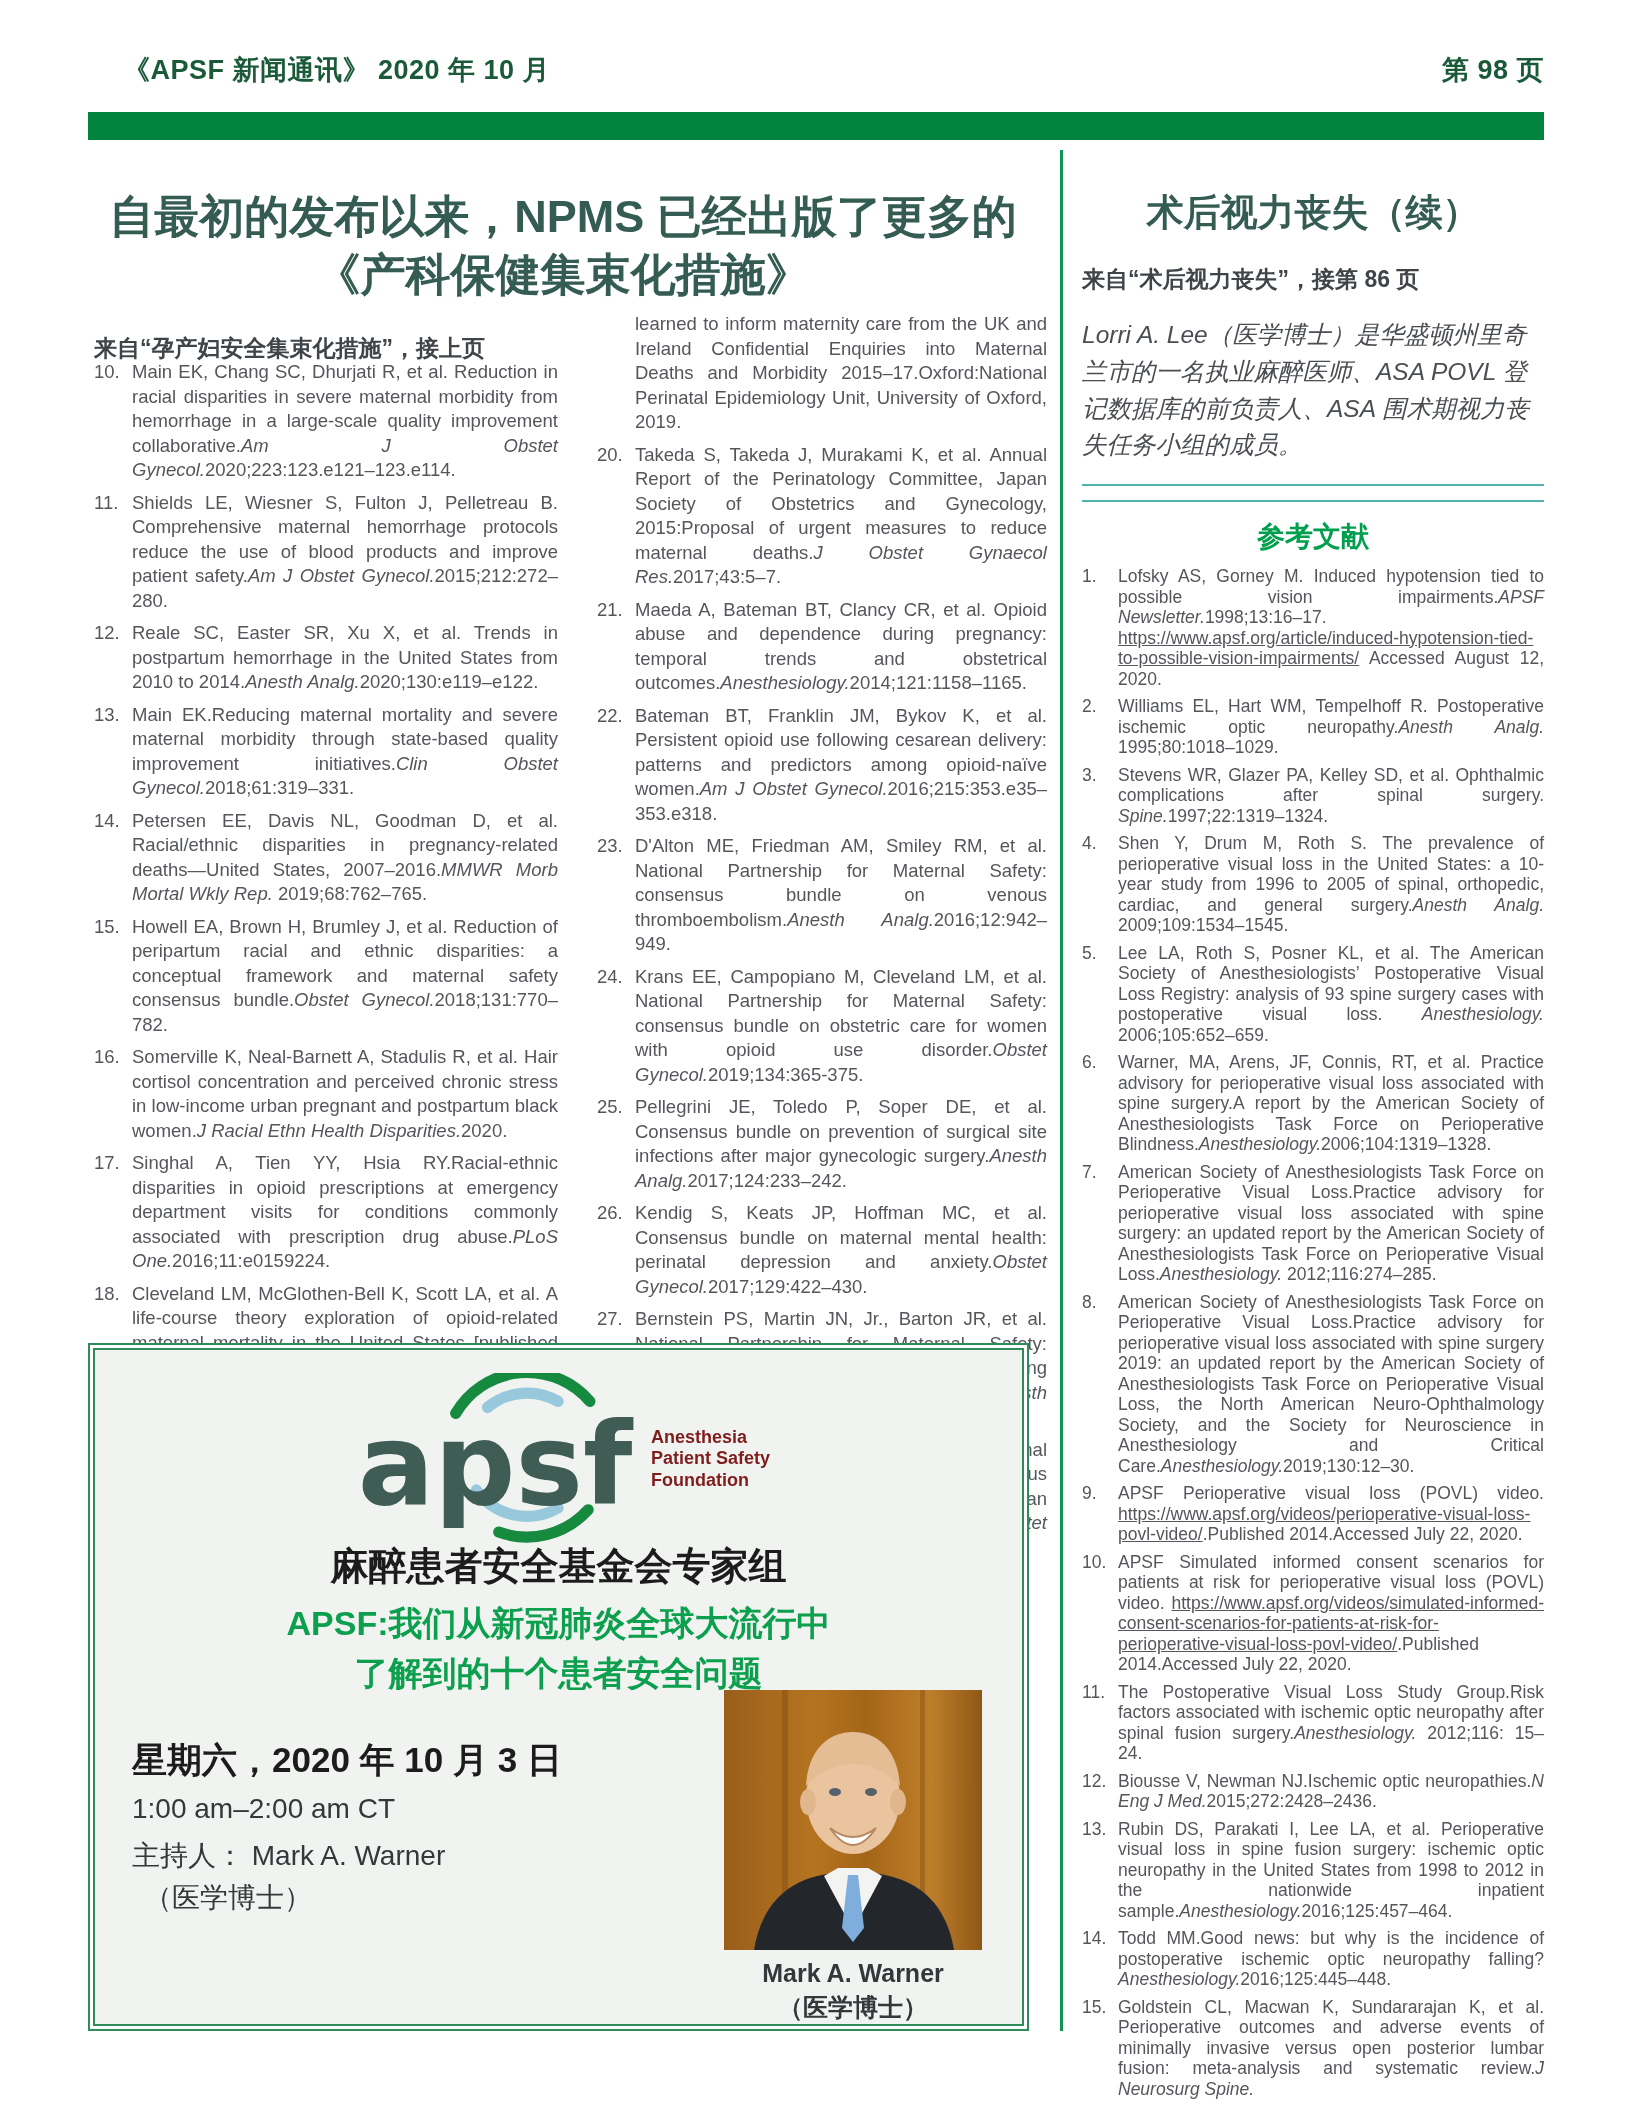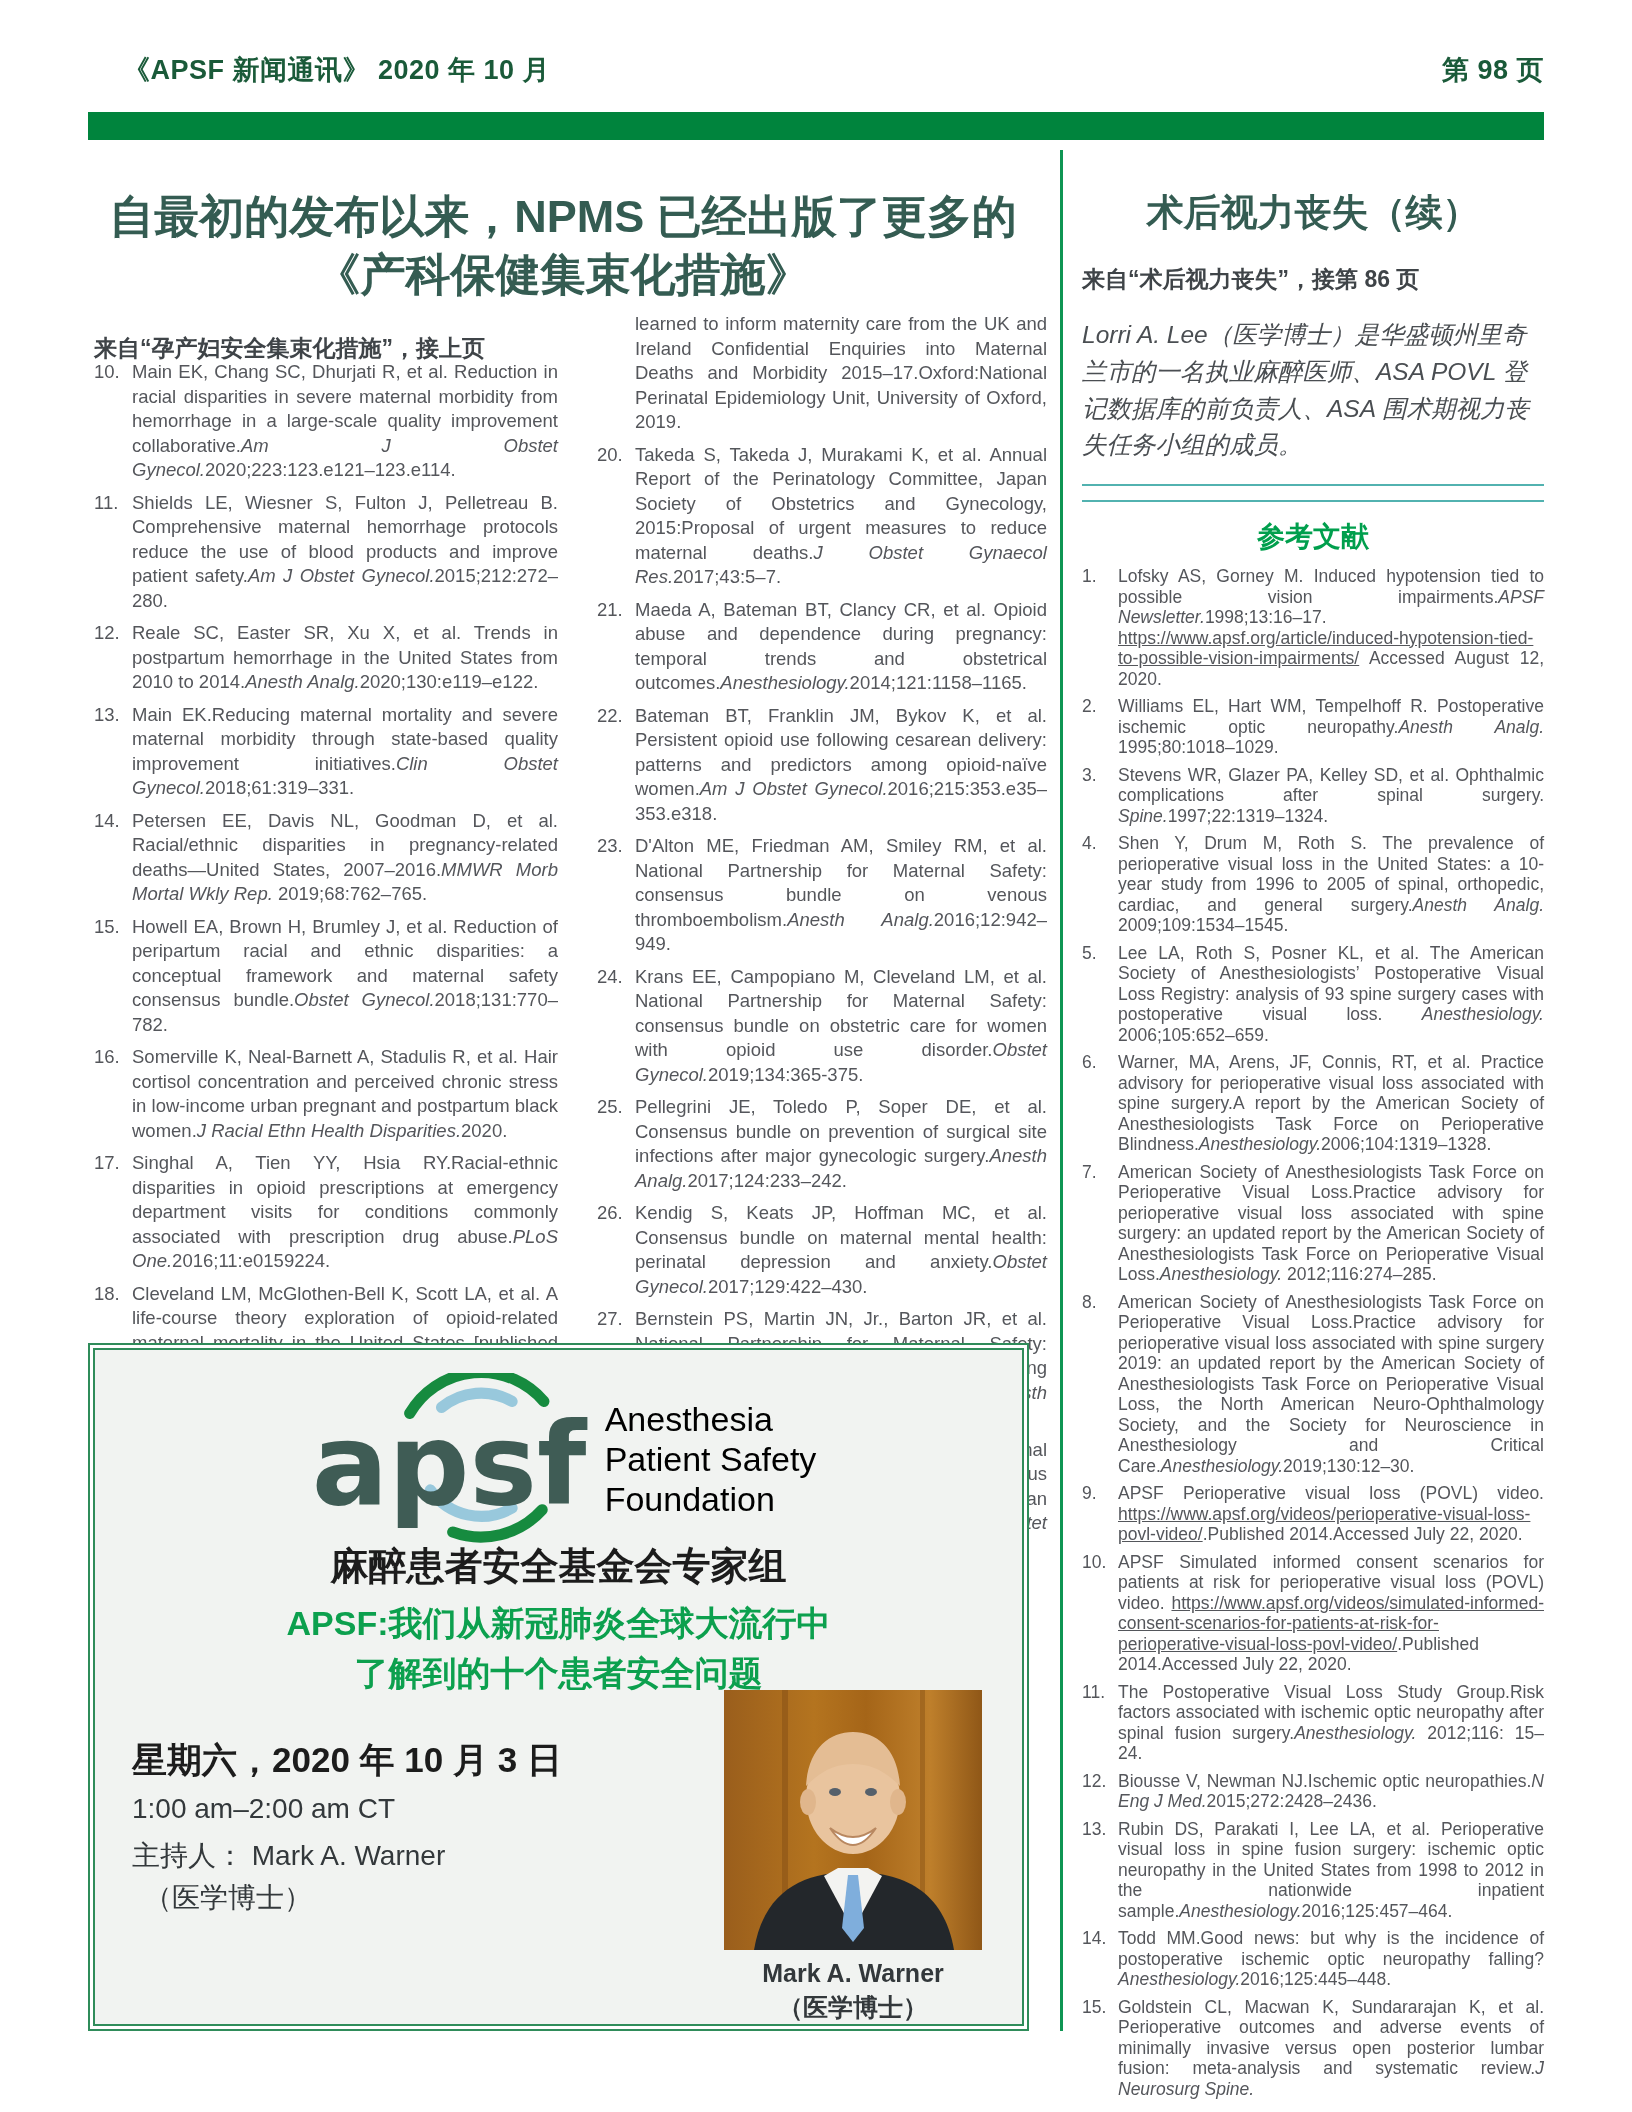--- a/index.html
+++ b/index.html
@@ -34,21 +34,21 @@
   .r-subhead{font-size:23px;font-weight:bold;color:#3F4448;margin:0 0 22px 0;}
   .r-intro{font-size:24.5px;line-height:1.5;font-style:italic;color:#4A4E52;margin:0 0 20px 0;}
   .teal-hr{border:none;border-top:2px solid #52B2B0;margin:14px 0;}
   .r-disclosure{font-size:23px;font-style:italic;color:#4A4E52;margin:4px 0;}
   .r-refs-title{text-align:center;font-size:28px;font-weight:bold;color:#009F4D;margin:16px 0 10px 0;}
   .col3 .ref-item{font-size:17.5px;line-height:20.5px;margin-bottom:7px;padding-left:36px;}
 
   
   .ad-box{position:absolute;left:88px;top:1343px;width:941px;height:688px;background:#F1F3F1;border:2px solid #2F8C5A;box-shadow:inset 0 0 0 3px #ffffff,inset 0 0 0 5px #2F8C5A;box-sizing:border-box;}
   .ad-logo-row{position:absolute;left:0;top:28px;width:100%;display:flex;justify-content:center;align-items:center;gap:4px;}
-  .ad-logo-caption{font-size:34px;line-height:1.18;font-weight:normal;color:#000000;}
+  .ad-logo-caption{font-size:18px;line-height:1.18;font-weight:bold;color:#7f1d1d;}
   .ad-heading{position:absolute;left:0;top:196px;width:100%;text-align:center;font-size:38px;font-weight:bold;color:#1C1C1C;}
   .ad-green{position:absolute;left:0;width:100%;text-align:center;font-size:34px;font-weight:bold;color:#0CA04E;}
   .ad-green1{top:256px;}
   .ad-green2{top:306px;}
   .ad-date{position:absolute;left:42px;top:392px;font-size:35px;font-weight:bold;color:#1C1C1C;}
   .ad-time{position:absolute;left:42px;top:448px;font-size:28px;color:#33383B;}
   .ad-host{position:absolute;left:42px;top:492px;font-size:28px;color:#33383B;}
   .ad-host2{position:absolute;left:54px;top:534px;font-size:28px;color:#33383B;}
   .ad-photo{position:absolute;left:634px;top:345px;width:258px;height:260px;}
   .ad-photo-caption{position:absolute;left:600px;top:612px;width:326px;text-align:center;font-size:25px;font-weight:bold;color:#33383B;line-height:1.35;}

